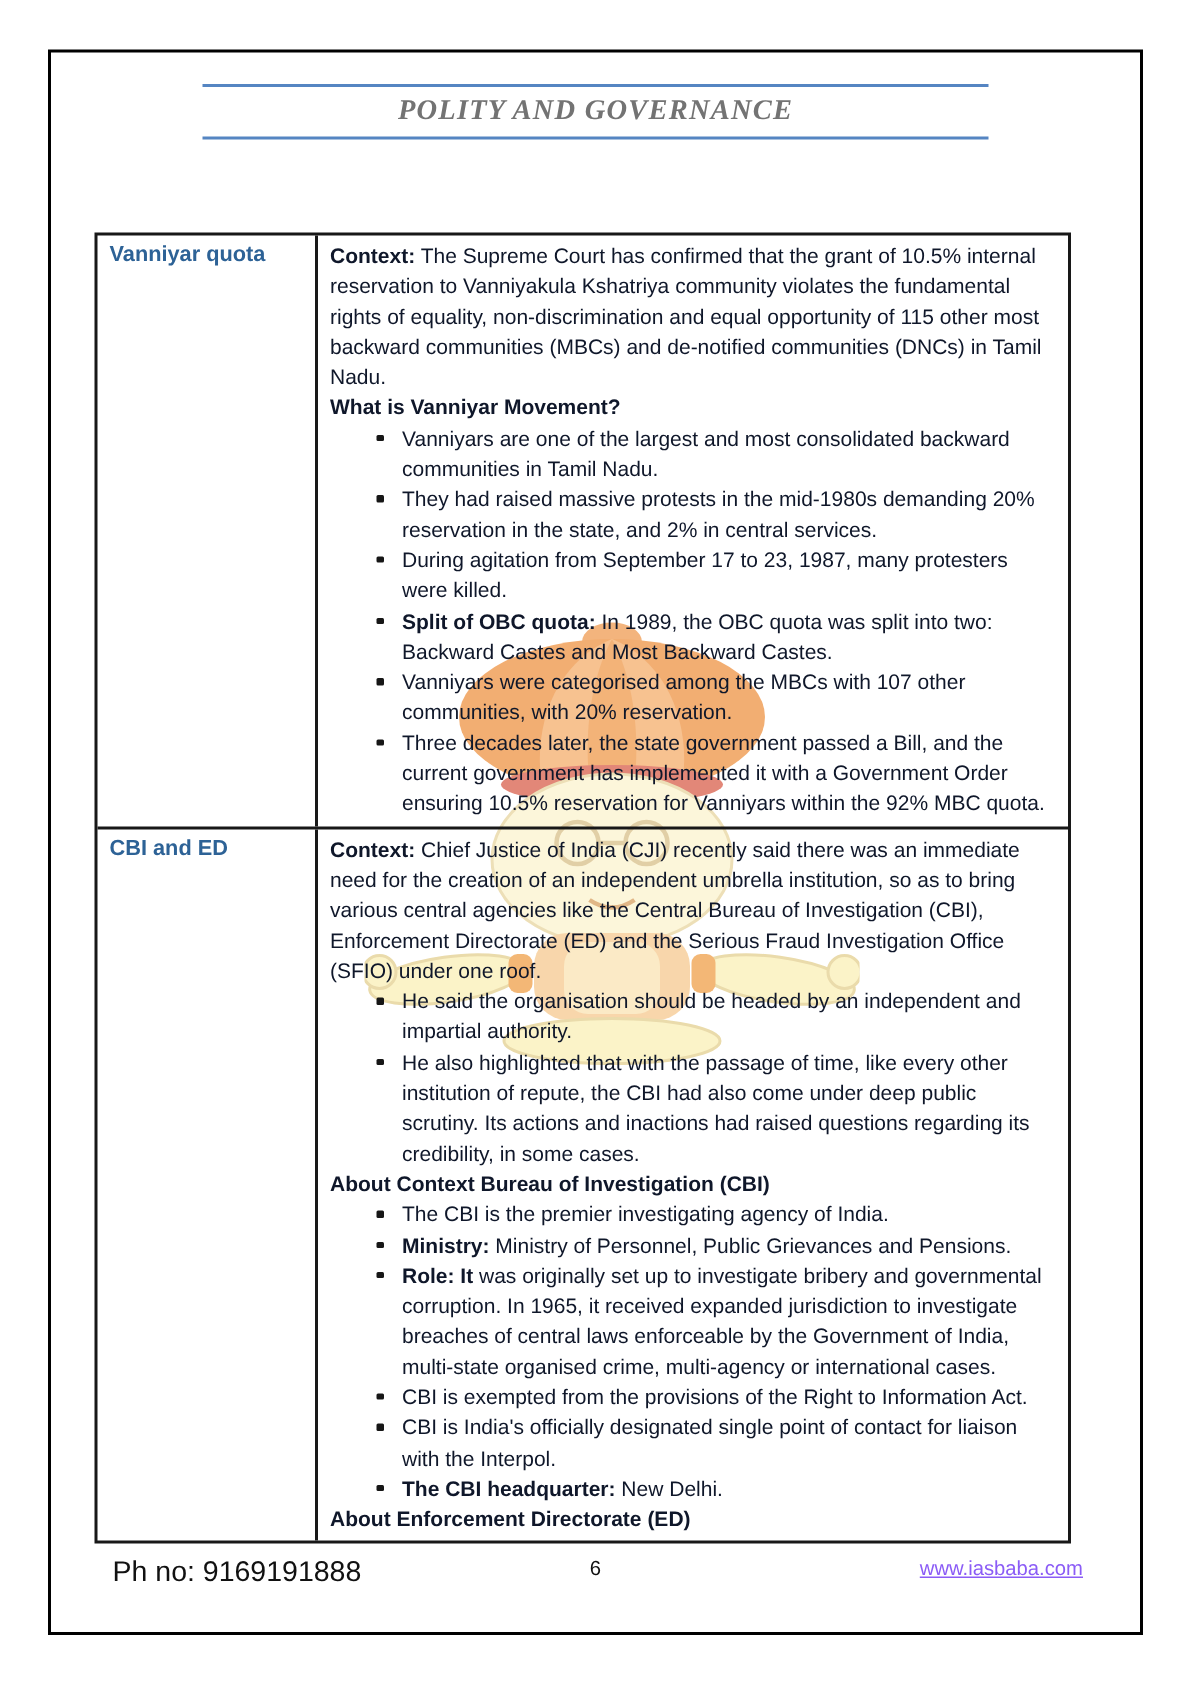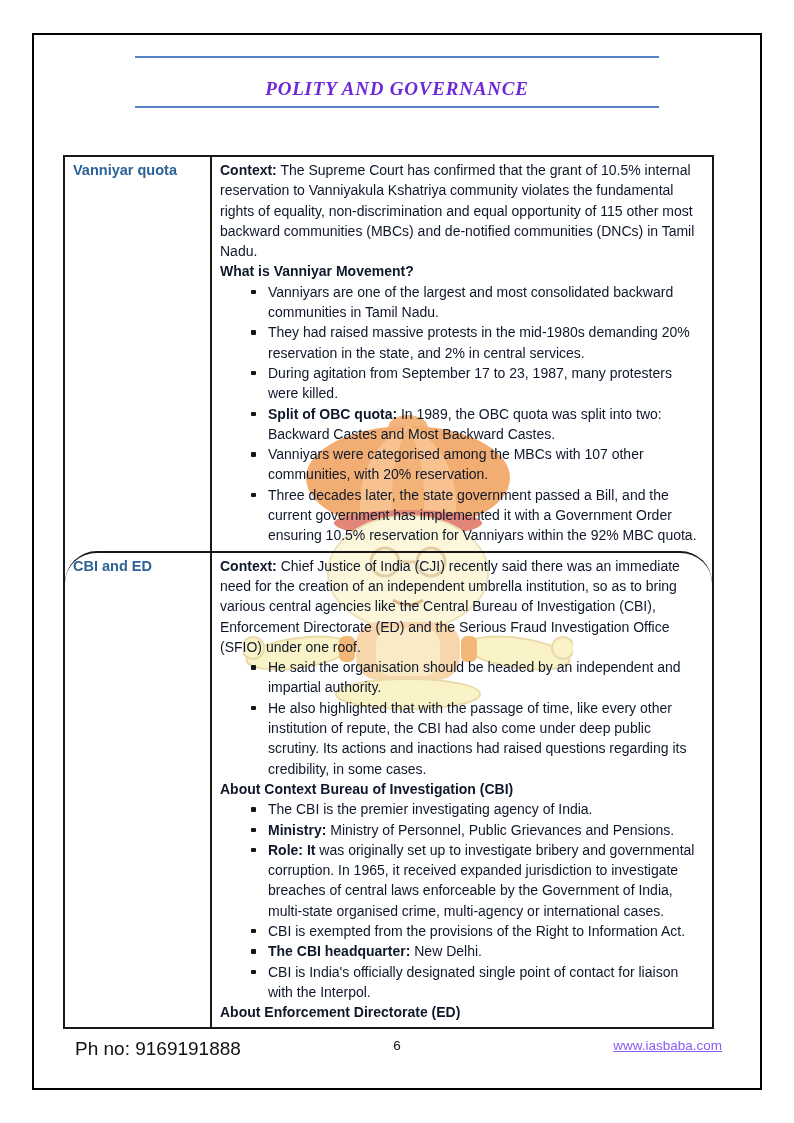--- a/index.html
+++ b/index.html
@@ -5,29 +5,29 @@
   * { margin:0; padding:0; box-sizing:border-box; }
   html,body { width:794px; height:1123px; background:#ffffff; overflow:hidden;
               font-family:"Liberation Sans", sans-serif; position:relative; }
 
   .page-frame { position:absolute; left:32px; top:33px; width:730px; height:1057px;
                 border:2px solid #000000; background:transparent; }
 
   .title-block { position:absolute; left:135px; top:56px; width:524px; z-index:2; }
   .title-rule { height:2px; background:#5585c2; }
   .doc-title { text-align:center; font-family:"Liberation Serif", serif;
-               font-style:italic; font-weight:bold; font-size:19px; color:#6d28d9;
-               letter-spacing:0.8px; padding:20px 0 6px 0; }
+               font-style:italic; font-weight:bold; font-size:19px; color:#737373;
+               letter-spacing:0.8px; padding:5px 0 6px 0; }
 
   .watermark { position:absolute; left:243px; top:410px; z-index:0; opacity:0.75; }
 
   .topics-table { position:absolute; left:63px; top:128px; width:651px;
                   border:2px solid #181818; z-index:1; background:transparent;margin-top:27px; }
   .row { display:grid; grid-template-columns:147px 1fr; }
-  .row + .row { border-top:2px solid #181818;border-radius:32px; }
+  .row + .row { border-top:2px solid #181818; }
   .topic { border-right:2px solid #181818; padding:4px 8px; color:#2d6296;
            font-weight:bold; font-size:14.5px; line-height:19px; }
   .content { padding:3px 7px 5px 8px; font-size:14px; line-height:20.3px; color:#0f172a; }
   .para { }
   .heading { font-weight:bold; }
   .lead { font-weight:bold; }
   ul.bullets { list-style:none; margin:0; padding:0; }
   li.bullet { position:relative; padding-left:48px; }
   li.bullet::before { content:""; position:absolute; left:31px; top:8px;
                       width:4.5px; height:4.5px; background:#161616; border-radius:1px; }
@@ -100,22 +100,22 @@
         <ul class="bullets">
           <li class="bullet">He said the organisation should be headed by an independent and impartial authority.</li>
           <li class="bullet">He also highlighted that with the passage of time, like every other institution of repute, the CBI had also come under deep public scrutiny. Its actions and inactions had raised questions regarding its credibility, in some cases.</li>
         </ul>
         <div class="heading">About Context Bureau of Investigation (CBI)</div>
         <ul class="bullets">
           <li class="bullet">The CBI is the premier investigating agency of India.</li>
           <li class="bullet"><span class="lead">Ministry:</span> Ministry of Personnel, Public Grievances and Pensions.</li>
           <li class="bullet"><span class="lead">Role: It</span> was originally set up to investigate bribery and governmental corruption. In 1965, it received expanded jurisdiction to investigate breaches of central laws enforceable by the Government of India, multi-state organised crime, multi-agency or international cases.</li>
           <li class="bullet">CBI is exempted from the provisions of the Right to Information Act.</li>
+          <li class="bullet">CBI is India's officially designated single point of contact for liaison with the Interpol.</li>
           <li class="bullet"><span class="lead">The CBI headquarter:</span> New Delhi.</li>
-          <li class="bullet">CBI is India's officially designated single point of contact for liaison with the Interpol.</li>
         </ul>
         <div class="heading">About Enforcement Directorate (ED)</div>
       </div>
     </div>
   </div>
 
 <div class="footer-phone">Ph no: 9169191888</div>
 <div class="footer-page">6</div>
 <a class="footer-link">www.iasbaba.com</a>
 

